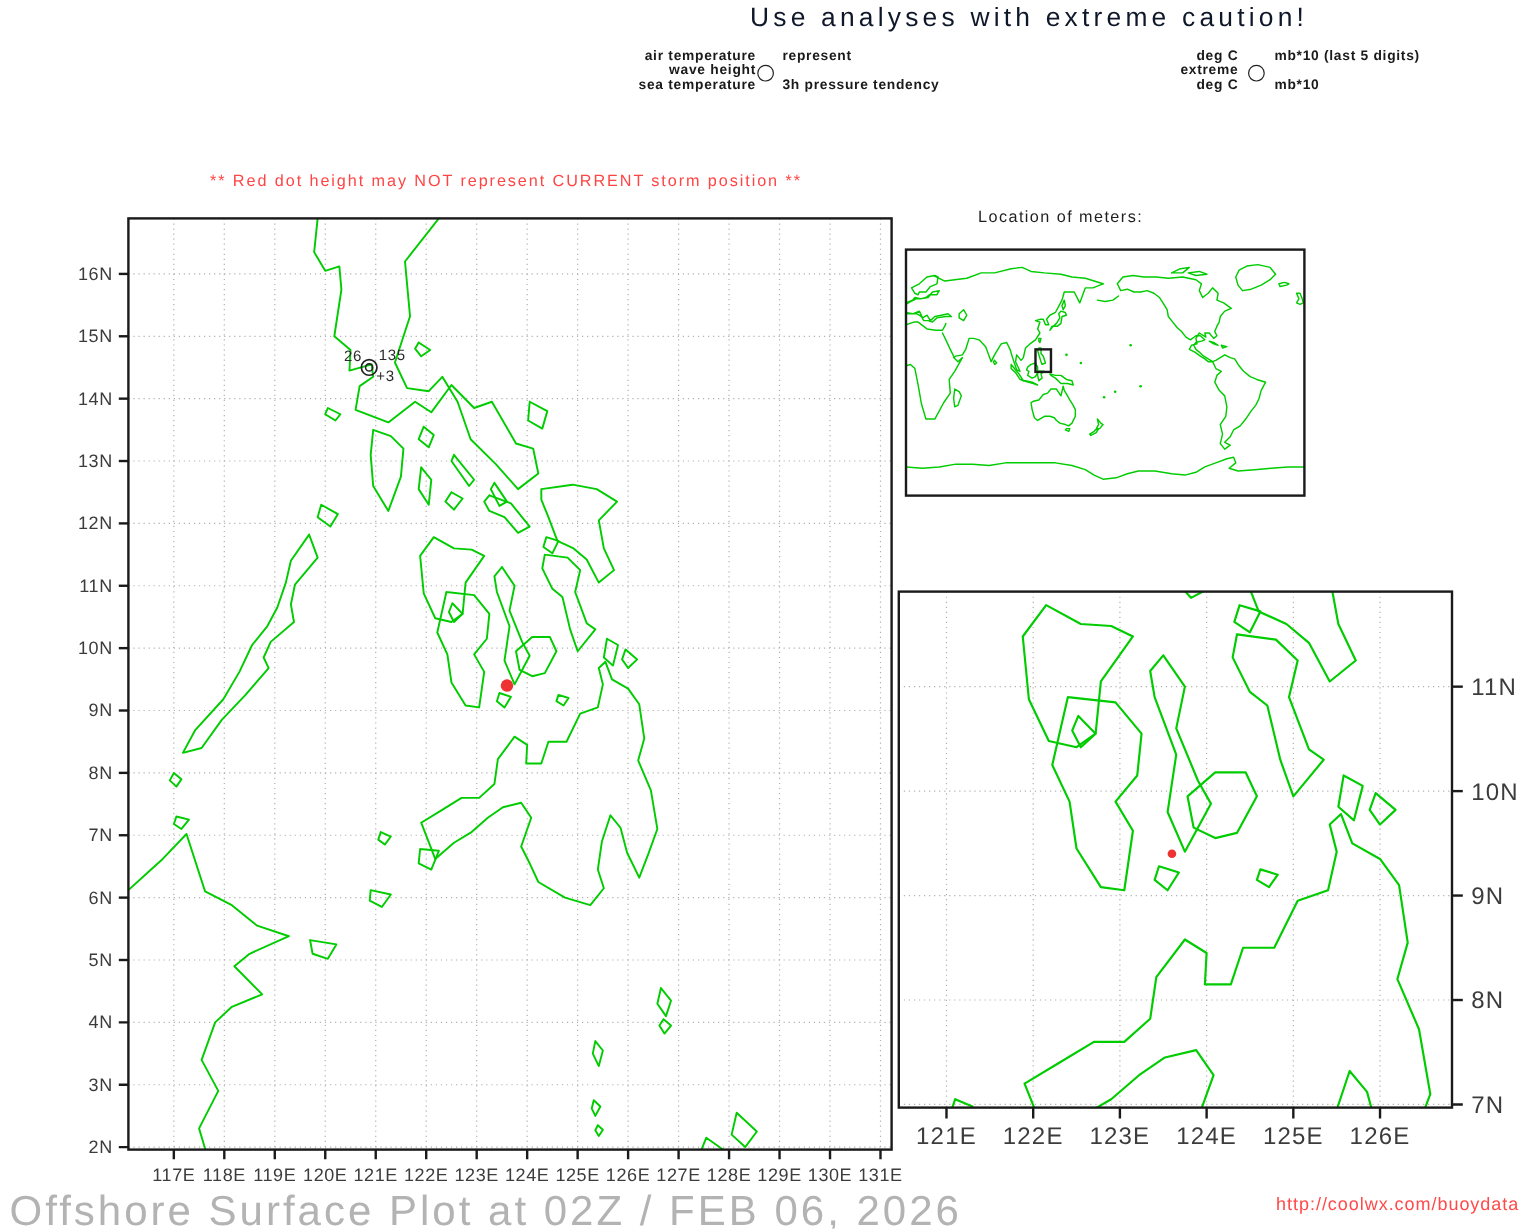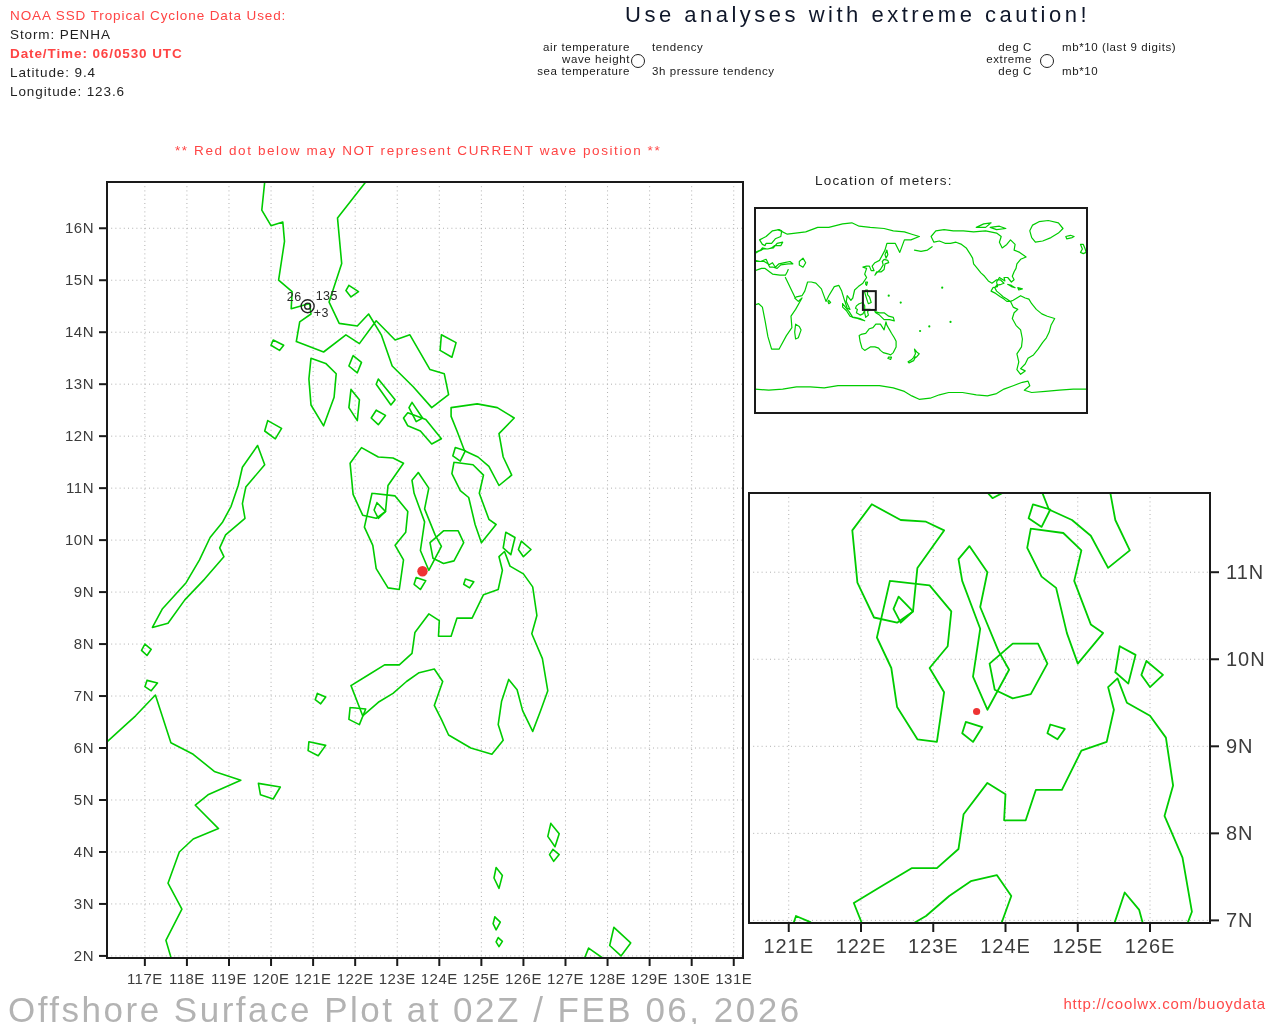--- a/index.html
+++ b/index.html
@@ -3,59 +3,52 @@
 <meta charset="utf-8">
 <style>
   html,body{margin:0;padding:0;background:#fff;}
   .page{position:relative;width:1280px;height:1024px;background:#ffffff;overflow:hidden;
         font-family:"Liberation Sans",sans-serif;color:#1f1f1f;}
   .abs{position:absolute;white-space:nowrap;}
   .hdr{left:10px;top:6px;font-size:13.5px;letter-spacing:.9px;line-height:19px;}
   .red{color:#ff4444;}
   .bold{font-weight:bold;}
   .caution{left:625px;top:2px;font-size:22px;letter-spacing:3.5px;color:#0f172a;}
-  .lg{font-size:11.5px;letter-spacing:.6px;color:#1a1a1a;}
+  .lg{font-size:11.5px;letter-spacing:.6px;color:#1a1a1a;font-weight:bold;}
   .circ{position:absolute;width:12px;height:12px;border:1.5px solid #222;border-radius:50%;}
   .warning{left:175px;top:143px;font-size:13.5px;letter-spacing:1.6px;color:#ff4444;}
   .inset-title{left:815px;top:173px;font-size:13.5px;letter-spacing:1.2px;color:#1f1f1f;}
   .footer-title{left:8px;top:990px;font-size:35px;letter-spacing:2.5px;color:#b3b3b3;}
   .url{right:14px;top:995px;font-size:15px;letter-spacing:.8px;color:#ff4a4a;margin-left:13px;}
   svg text{font-family:"Liberation Sans",sans-serif;}
   #map-canvas{position:absolute;left:0;top:0;}
 </style>
 </head>
 <body>
 
 <div class="page">
 
-  <div class="abs hdr">
-    <div class="red">NOAA SSD Tropical Cyclone Data Used:</div>
-    <div>Storm: PENHA</div>
-    <div class="red bold">Date/Time: 06/0530 UTC</div>
-    <div>Latitude: 9.4</div>
-    <div>Longitude: 123.6</div>
-  </div>
 
   <div class="abs caution">Use analyses with extreme caution!</div>
 
   <span class="abs lg" style="right:650px;top:41px;">air temperature</span>
   <span class="abs lg" style="right:650px;top:53px;">wave height</span>
   <span class="abs lg" style="right:650px;top:65px;">sea temperature</span>
   <span class="circ" style="left:631px;top:54px;"></span>
-  <span class="abs lg" style="left:652px;top:41px;">tendency</span>
+  <span class="abs lg" style="left:652px;top:41px;">represent</span>
   <span class="abs lg" style="left:652px;top:65px;text-align:right;">3h pressure tendency</span>
 
   <span class="abs lg" style="right:248px;top:41px;">deg C</span>
   <span class="abs lg" style="right:248px;top:53px;">extreme</span>
   <span class="abs lg" style="right:248px;top:65px;">deg C</span>
   <span class="circ" style="left:1040px;top:54px;"></span>
-  <span class="abs lg" style="left:1062px;top:41px;">mb*10 (last 9 digits)</span>
+  <span class="abs lg" style="left:1062px;top:41px;">mb*10 (last 5 digits)</span>
   <span class="abs lg" style="left:1062px;top:65px;">mb*10</span>
 
-  <div class="abs warning">** Red dot below may NOT represent CURRENT wave position **</div>
+  <div class="abs warning">** Red dot height may NOT represent CURRENT storm position **</div>
 
   <div class="abs inset-title">Location of meters:</div>
 
   <svg id="map-canvas" width="1280" height="1024">
       <defs>
         <clipPath id="clip-main">
           <rect x="107" y="182" width="636" height="776"></rect>
         </clipPath>
         <clipPath id="clip-zoom">
           <rect x="749" y="493" width="461" height="430"></rect>

